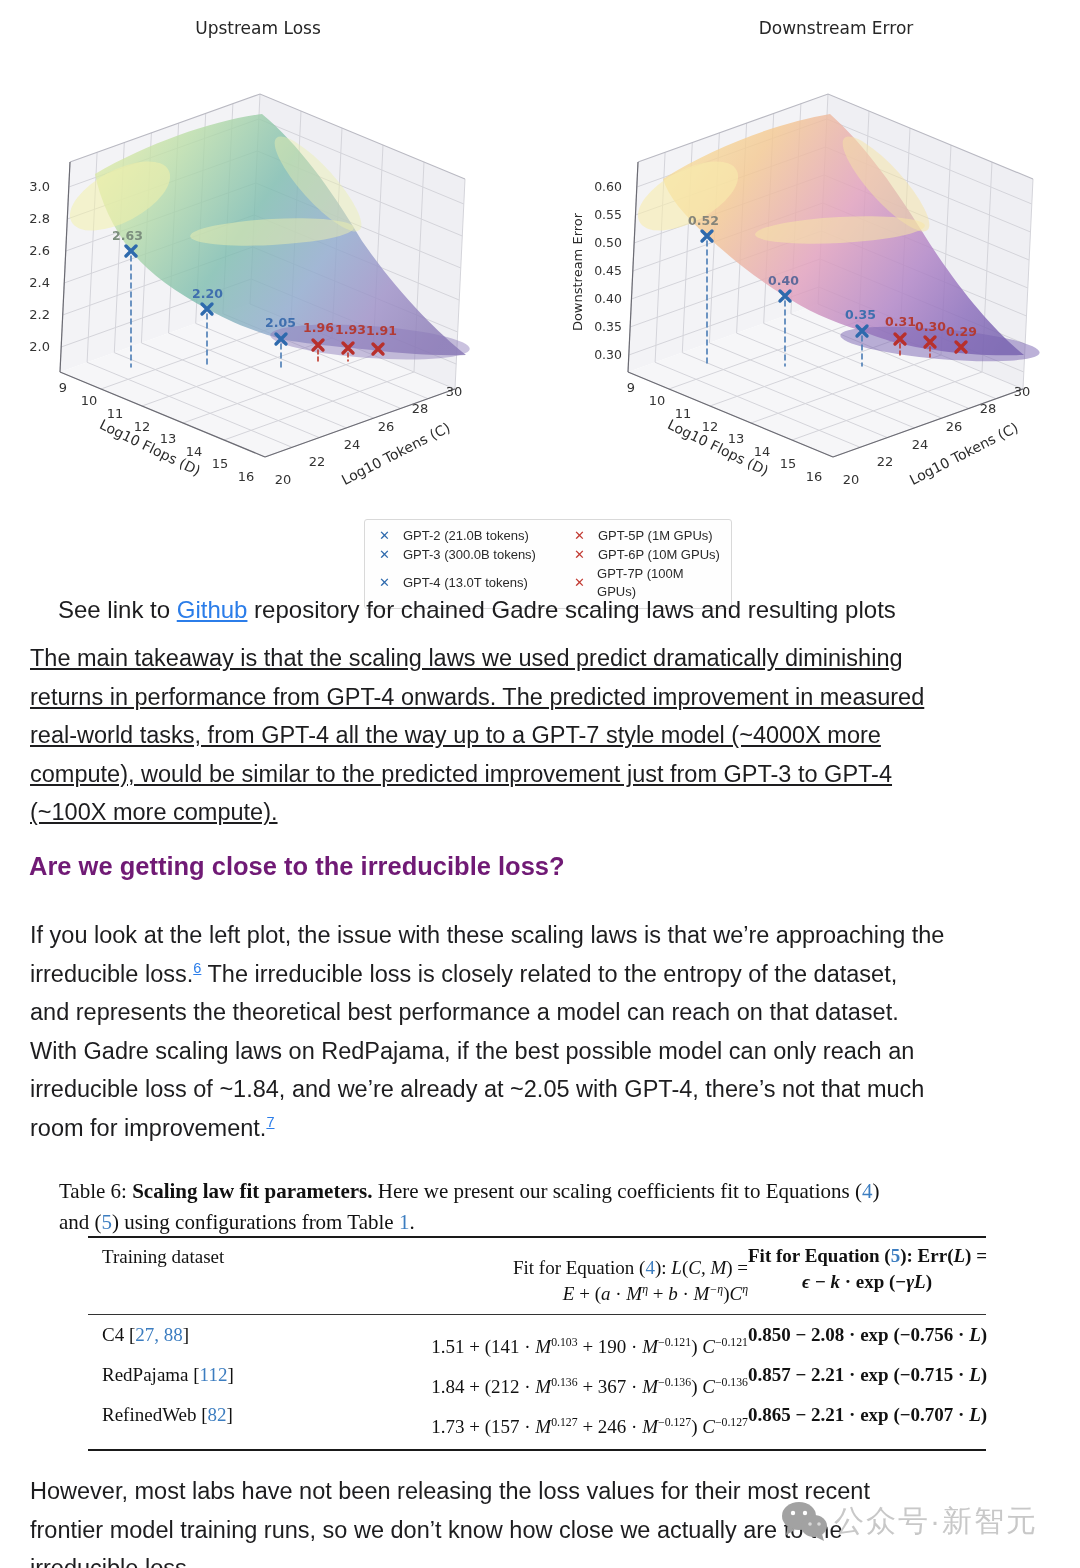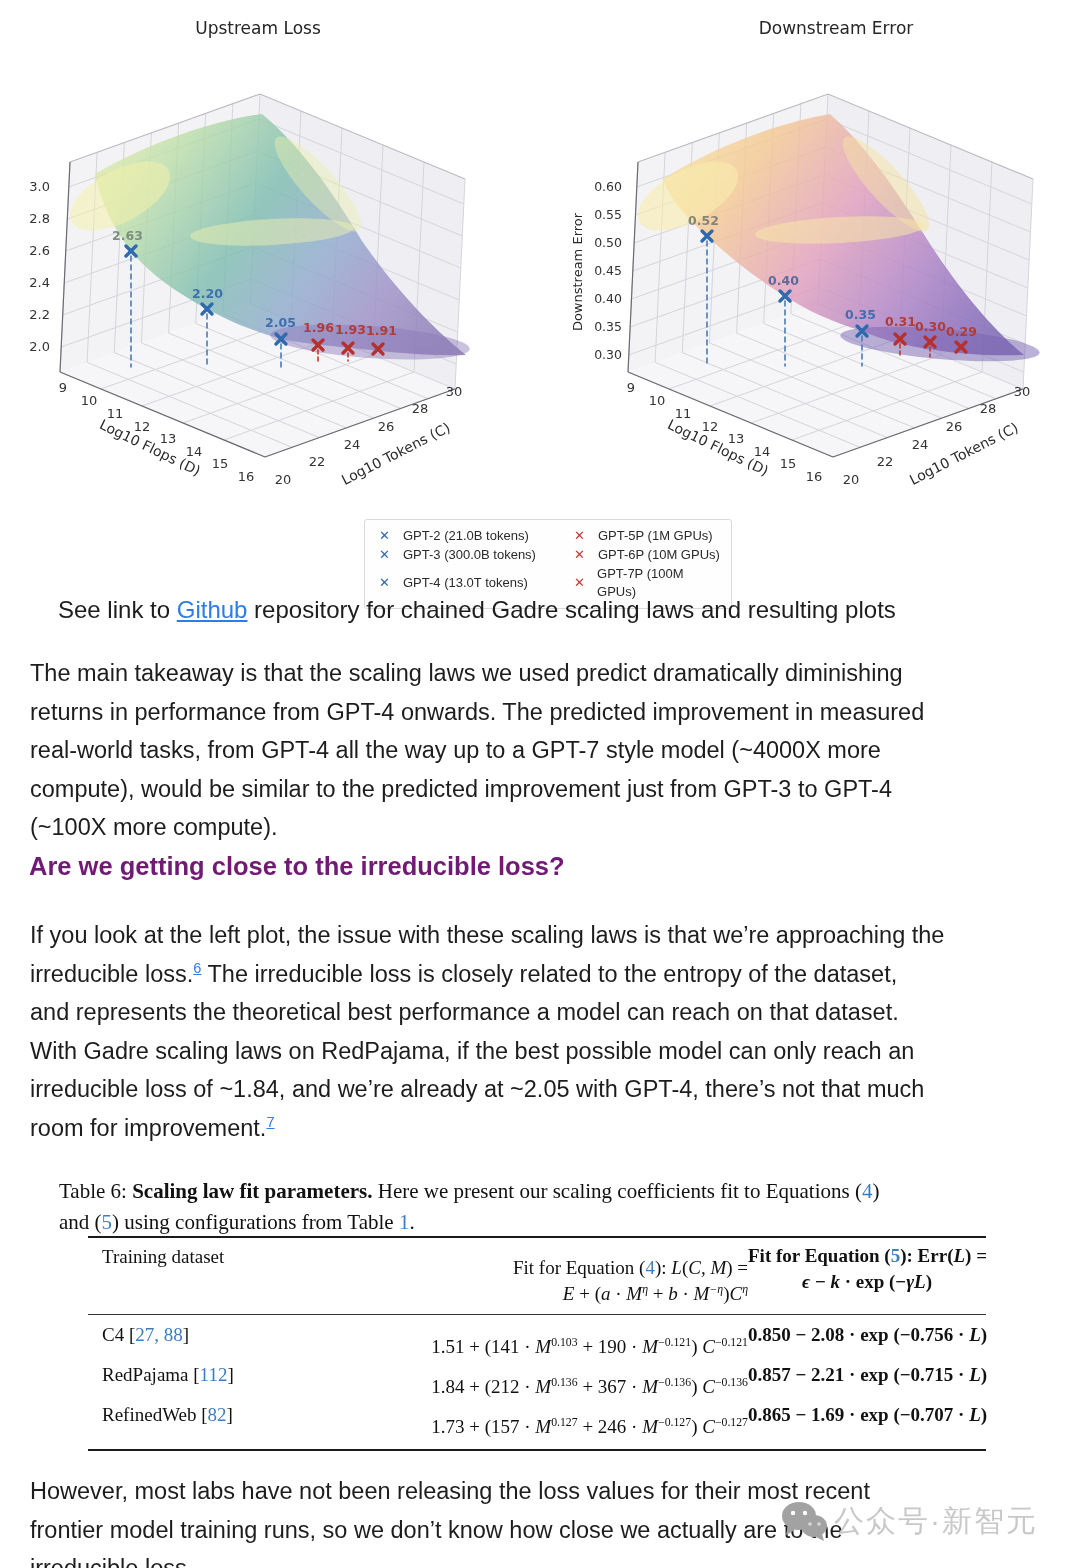--- a/index.html
+++ b/index.html
@@ -10,21 +10,21 @@
   .legend{position:absolute;top:519px;left:364px;width:368px;box-sizing:border-box;
           border:1px solid #d9d9d9;border-radius:3px;background:#fefefe;
           padding:7px 10px 7px 14px;display:grid;grid-template-columns:195px 1fr;row-gap:1px;}
   .legend-item{display:flex;align-items:center;font-size:13px;color:#2a2a2a;line-height:18px;}
   .lmark{font-weight:700;font-size:13px;width:24px;display:inline-block;}
   .lmark.blue{color:#2e6aad}.lmark.red{color:#c23a32}
   .linkline{position:absolute;top:596px;left:30px;width:1030px;
             font-size:24px;color:#1d1d1f;margin-left:28px;}
   .para{position:absolute;left:30px;width:1035px;font-size:23.5px;}
   .para .line{line-height:38.6px;white-space:nowrap;}
-  #para1{top:654px;} #para2{top:916px;} #para3{top:1472px;}
+  #para1{top:639px;text-decoration:underline;} #para2{top:916px;} #para3{top:1472px;}
   .h2{position:absolute;top:852px;left:29px;font-size:25.5px;font-weight:700;color:#701a75;}
   .seg-link{color:#2b7de9;text-decoration:underline;cursor:pointer;}
   .seg-cite{color:#3c7dc0;cursor:pointer;}
   sup.seg-sup{font-size:0.62em;line-height:0;}
   .seg-b{font-weight:700;}
   .seg-v{font-style:italic;}
   .serif{font-family:"Liberation Serif","DejaVu Serif",serif;}
   .tablecap{position:absolute;top:1176px;left:59px;width:965px;font-size:21px;color:#111;}
   .tablecap .line{line-height:31px;white-space:nowrap;}
   .tbl{position:absolute;top:1236px;left:88px;width:898px;font-size:19px;color:#111;}
@@ -393,21 +393,21 @@
         <div class="c3"><span>0.850 − 2.08 · exp (−0.756 · </span><span class="seg-v">L</span><span>)</span></div>
       </div>
       <div class="tblrow">
         <div class="c1"><span>RedPajama [</span><span class="seg-cite">112</span><span>]</span></div>
         <div class="c2"><span>1.84 + (212 · </span><span class="seg-v">M</span><sup class="seg-sup">0.136</sup><span> + 367 · </span><span class="seg-v">M</span><sup class="seg-sup">−0.136</sup><span>) </span><span class="seg-v">C</span><sup class="seg-sup">−0.136</sup></div>
         <div class="c3"><span>0.857 − 2.21 · exp (−0.715 · </span><span class="seg-v">L</span><span>)</span></div>
       </div>
       <div class="tblrow">
         <div class="c1"><span>RefinedWeb [</span><span class="seg-cite">82</span><span>]</span></div>
         <div class="c2"><span>1.73 + (157 · </span><span class="seg-v">M</span><sup class="seg-sup">0.127</sup><span> + 246 · </span><span class="seg-v">M</span><sup class="seg-sup">−0.127</sup><span>) </span><span class="seg-v">C</span><sup class="seg-sup">−0.127</sup></div>
-        <div class="c3"><span>0.865 − 1.69 · exp (−0.707 · </span><span class="seg-v">L</span><span>)</span></div>
+        <div class="c3"><span>0.865 − 2.21 · exp (−0.707 · </span><span class="seg-v">L</span><span>)</span></div>
       </div>
     </div>
     <div class="rule-heavy"></div>
   </div>
 
   <div class="para" id="para3">
       <div class="line"><span>However, most labs have not been releasing the loss values for their most recent</span></div>
       <div class="line"><span>frontier model training runs, so we don’t know how close we actually are to the</span></div>
       <div class="line"><span>irreducible loss.</span></div>
     </div>

